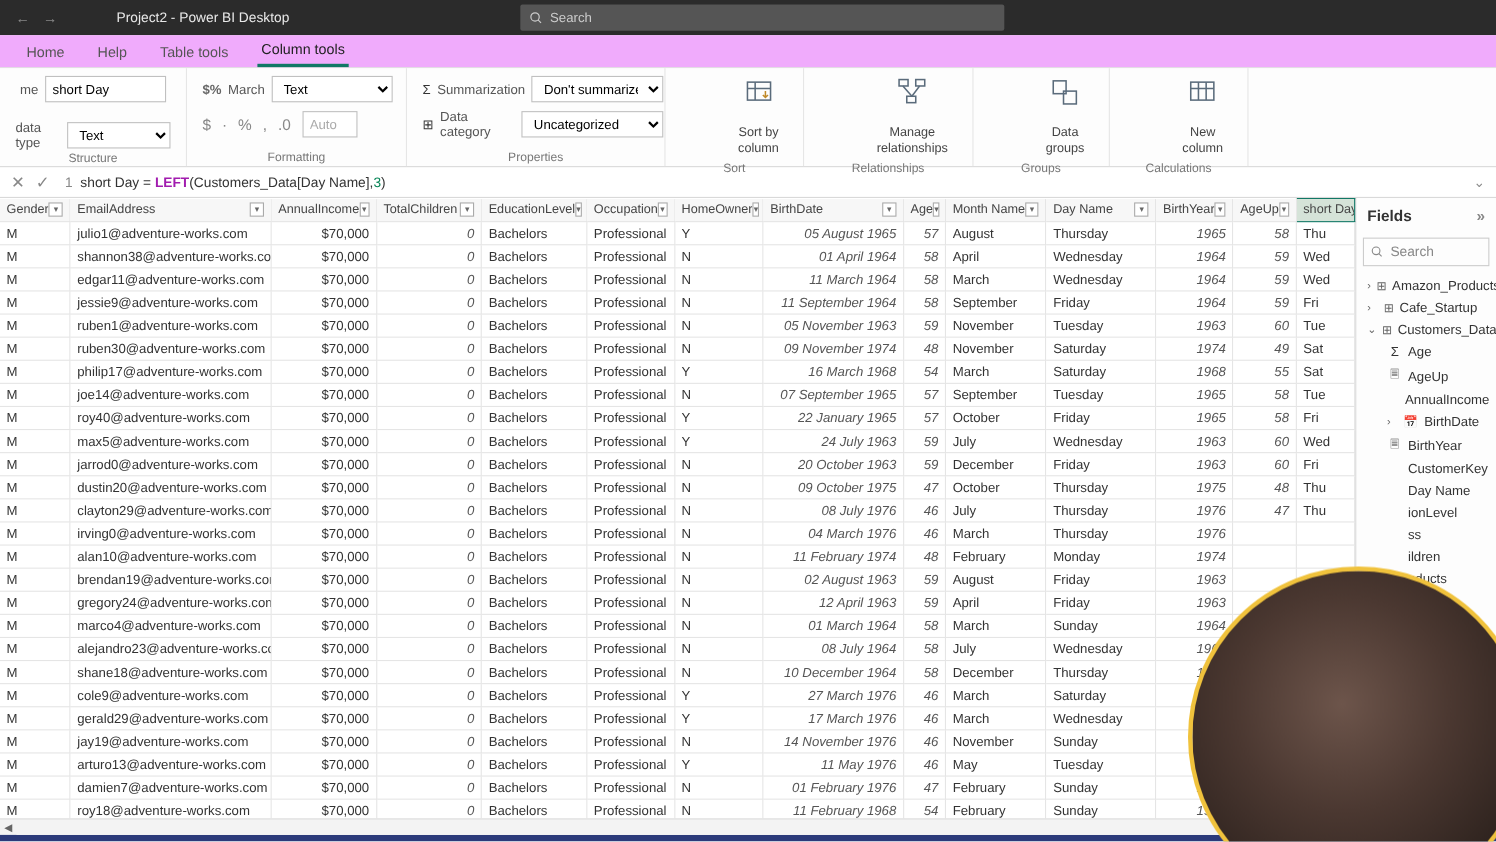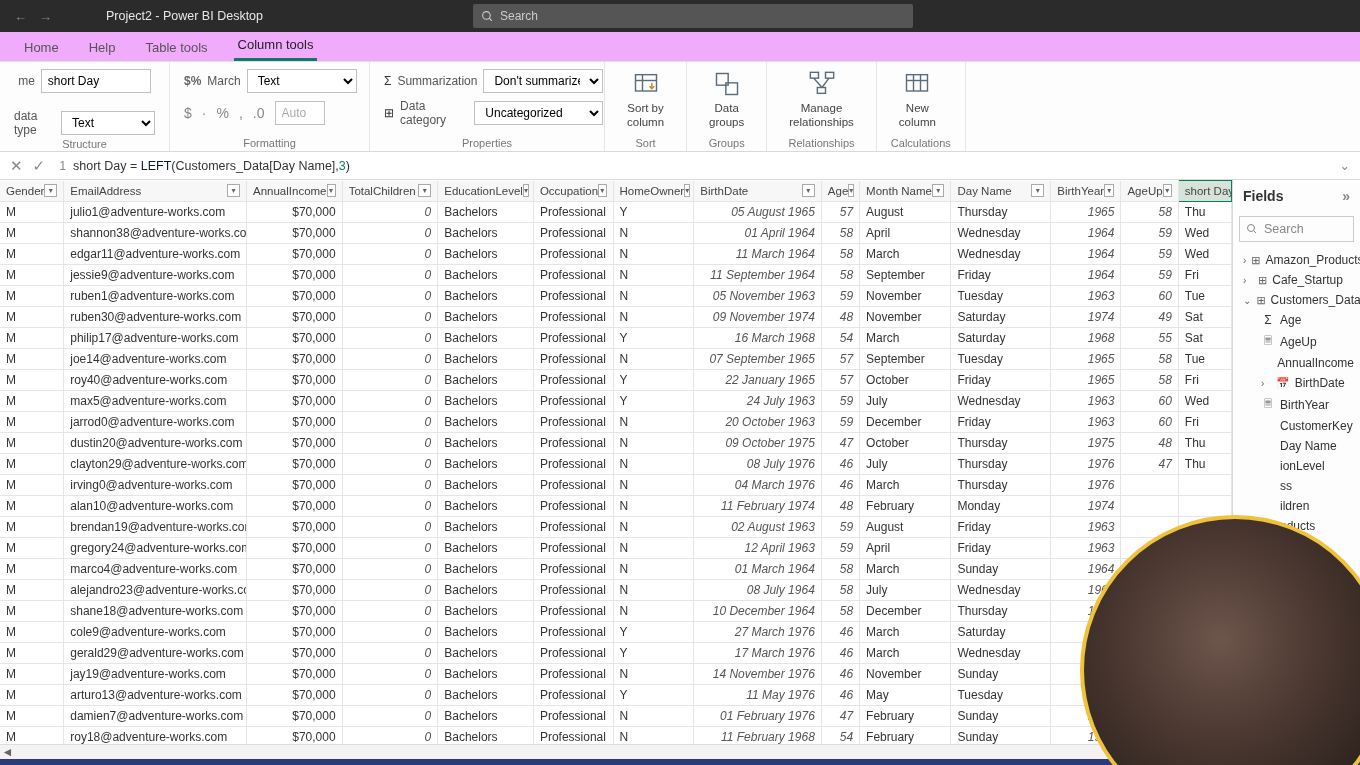--- a/index.html
+++ b/index.html
@@ -23,27 +23,27 @@
   .ribbon { height:90px; border-bottom:1px solid #d9d9d9; display:flex; align-items:stretch; background:#fdfdfd; }
   .ribgroup { border-right:1px solid #e6e6e6; padding:6px 14px 2px 14px; display:flex; flex-direction:column; justify-content:space-between; }
   .ribgroup .body { display:flex; gap:10px; align-items:flex-start; flex:1; flex-wrap:wrap; }
   .ribgroup .glabel { text-align:center; font-size:11px; color:#777; padding-top:2px; }
   .fldrow { display:flex; align-items:center; gap:6px; height:26px; }
   .fldrow label { font-size:12px; color:#555; }
   .fldrow input, .fldrow select { height:24px; border:1px solid #c0c0c0; font-size:12px; padding:0 6px; background:#fff; }
   .fldrow input { width:110px; }
   .fldrow select { width:110px; }
   .fmt-icons { display:flex; gap:10px; color:#888; font-size:14px; align-items:center; }
-  .bigbtn { display:flex; flex-direction:column; align-items:center; justify-content:center; gap:3px; padding:2px 8px; cursor:pointer; font-size:11.5px; color:#444; text-align:center; line-height:1.25;}
+  .bigbtn { display:flex; flex-direction:column; align-items:center; justify-content:center; gap:16px; padding:2px 8px; cursor:pointer; font-size:11.5px; color:#444; text-align:center; line-height:1.25;margin-left:44px;}
   .bigbtn svg { width:28px; height:28px; }
 
   
   .formula { height:28px; border-bottom:1px solid #d9d9d9; display:flex; align-items:center; padding:0 6px; gap:10px; font-family:Consolas,monospace; font-size:12.5px; color:#333; }
   .formula .fx-btns { display:flex; gap:10px; color:#888; font-size:15px; padding:0 4px;}
-  .formula .fx-text span.fn { color:#0f172a; }
+  .formula .fx-text span.fn { color:#a21caf;font-weight:bold; }
   .formula .fx-text span.num { color:#098658; }
   .formula .chev { margin-left:auto; color:#888; padding-right:4px; }
 
   
   .main { flex:1; display:flex; min-height:0; }
   .grid-wrap { flex:1; display:flex; flex-direction:column; min-width:0; overflow:hidden; }
   .grid { flex:1; overflow:auto; }
   table { border-collapse:collapse; width:100%; font-size:12px; table-layout:fixed; }
   th, td { border-bottom:1px solid #e5e5e5; border-right:1px solid #e5e5e5; padding:3px 6px; text-align:left; height:19.5px; white-space:nowrap; overflow:hidden; }
   th { background:#f7f7f7; font-weight:normal; color:#444; position:relative; font-size:11.5px; height:21px; }
@@ -162,44 +162,44 @@
           <span style="white-space:pre-line">Sort by
 column</span>
         </div>
       </div>
       <div class="glabel">Sort</div>
     </div>
     <div class="ribgroup">
       <div class="body">
         <div class="bigbtn">
           <svg viewBox="0 0 24 24" fill="none" stroke="#5a6b7b" stroke-width="1.2">
-              <rect x="3" y="3" width="10" height="10"></rect>
-              <rect x="11" y="11" width="10" height="10"></rect>
-            </svg>
-          <span style="white-space:pre-line">Data
-groups</span>
-        </div>
-      </div>
-      <div class="glabel">Groups</div>
-    </div>
-    <div class="ribgroup">
-      <div class="body">
-        <div class="bigbtn">
-          <svg viewBox="0 0 24 24" fill="none" stroke="#5a6b7b" stroke-width="1.2">
               <rect x="2" y="2" width="7" height="5"></rect>
               <rect x="15" y="2" width="7" height="5"></rect>
               <rect x="8" y="15" width="7" height="5"></rect>
               <line x1="5" y1="7" x2="12" y2="15"></line>
               <line x1="18" y1="7" x2="12" y2="15"></line>
             </svg>
           <span style="white-space:pre-line">Manage
 relationships</span>
         </div>
       </div>
       <div class="glabel">Relationships</div>
+    </div>
+    <div class="ribgroup">
+      <div class="body">
+        <div class="bigbtn">
+          <svg viewBox="0 0 24 24" fill="none" stroke="#5a6b7b" stroke-width="1.2">
+              <rect x="3" y="3" width="10" height="10"></rect>
+              <rect x="11" y="11" width="10" height="10"></rect>
+            </svg>
+          <span style="white-space:pre-line">Data
+groups</span>
+        </div>
+      </div>
+      <div class="glabel">Groups</div>
     </div>
     <div class="ribgroup">
       <div class="body">
         <div class="bigbtn">
           <svg viewBox="0 0 24 24" fill="none" stroke="#5a6b7b" stroke-width="1.2">
               <rect x="3" y="4" width="18" height="14"></rect>
               <line x1="3" y1="9" x2="21" y2="9"></line>
               <line x1="9" y1="4" x2="9" y2="18"></line>
               <line x1="15" y1="4" x2="15" y2="18"></line>
             </svg>

